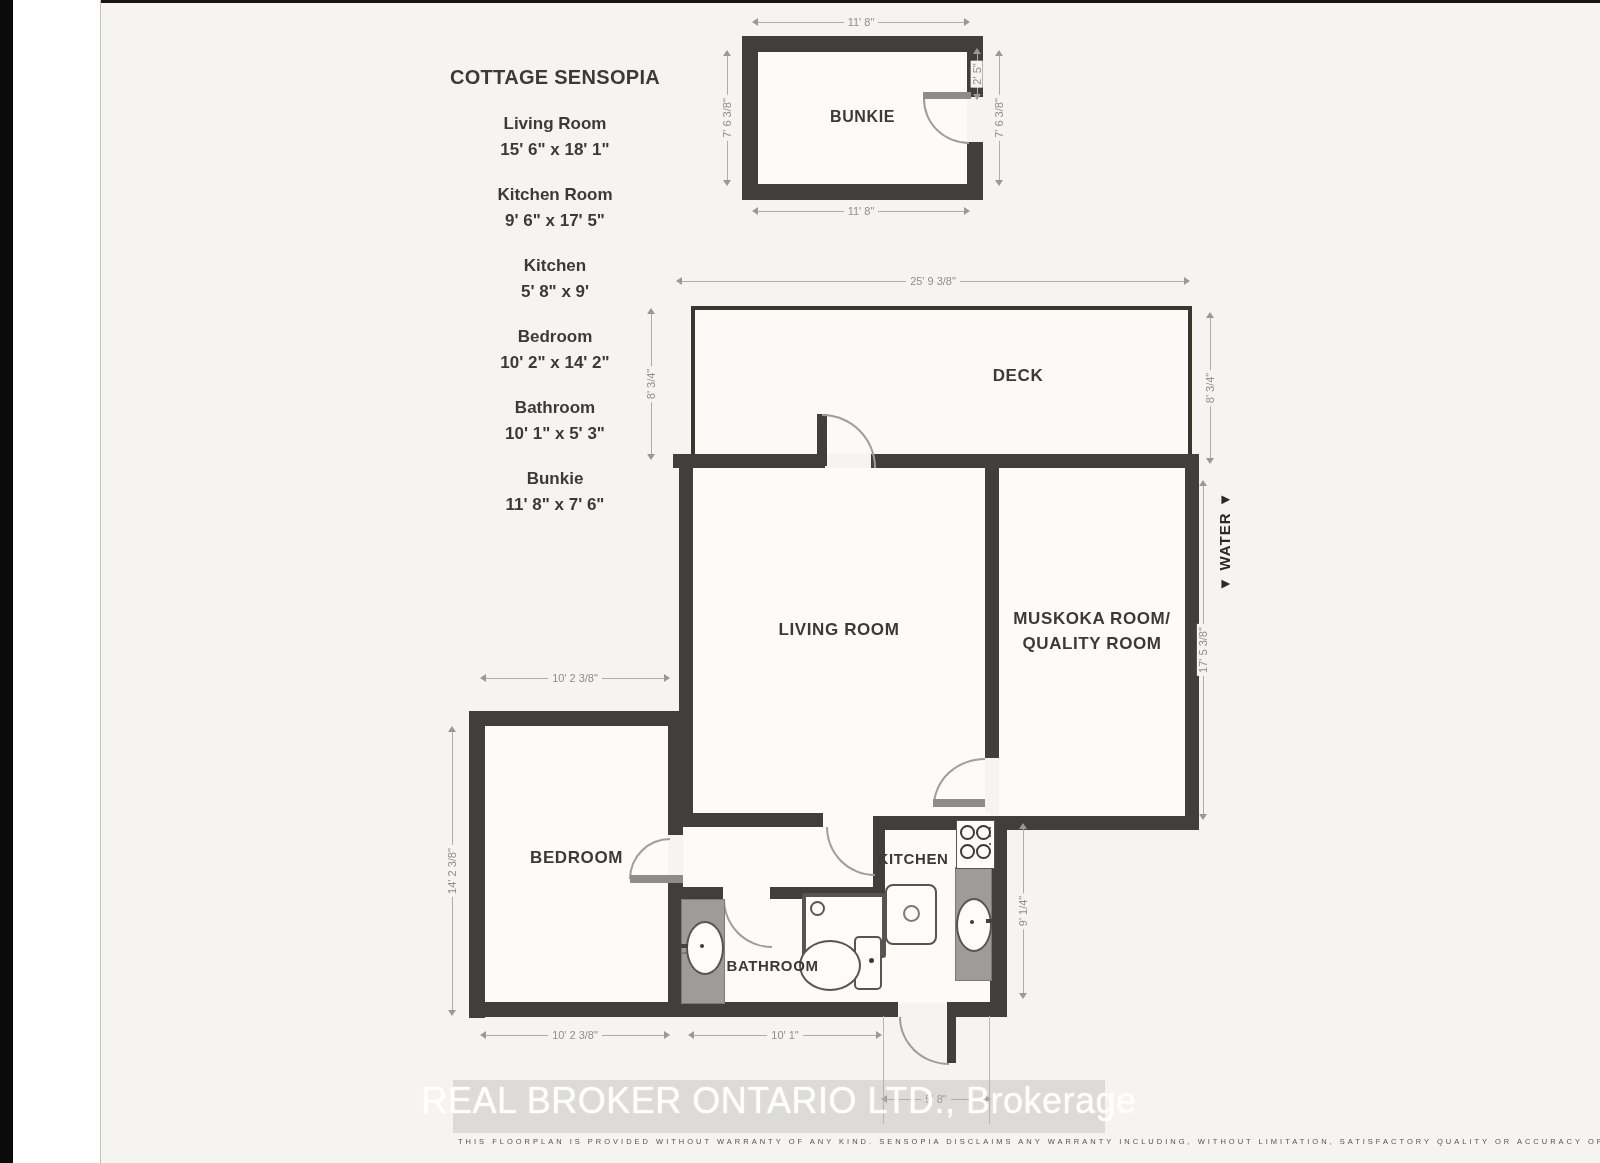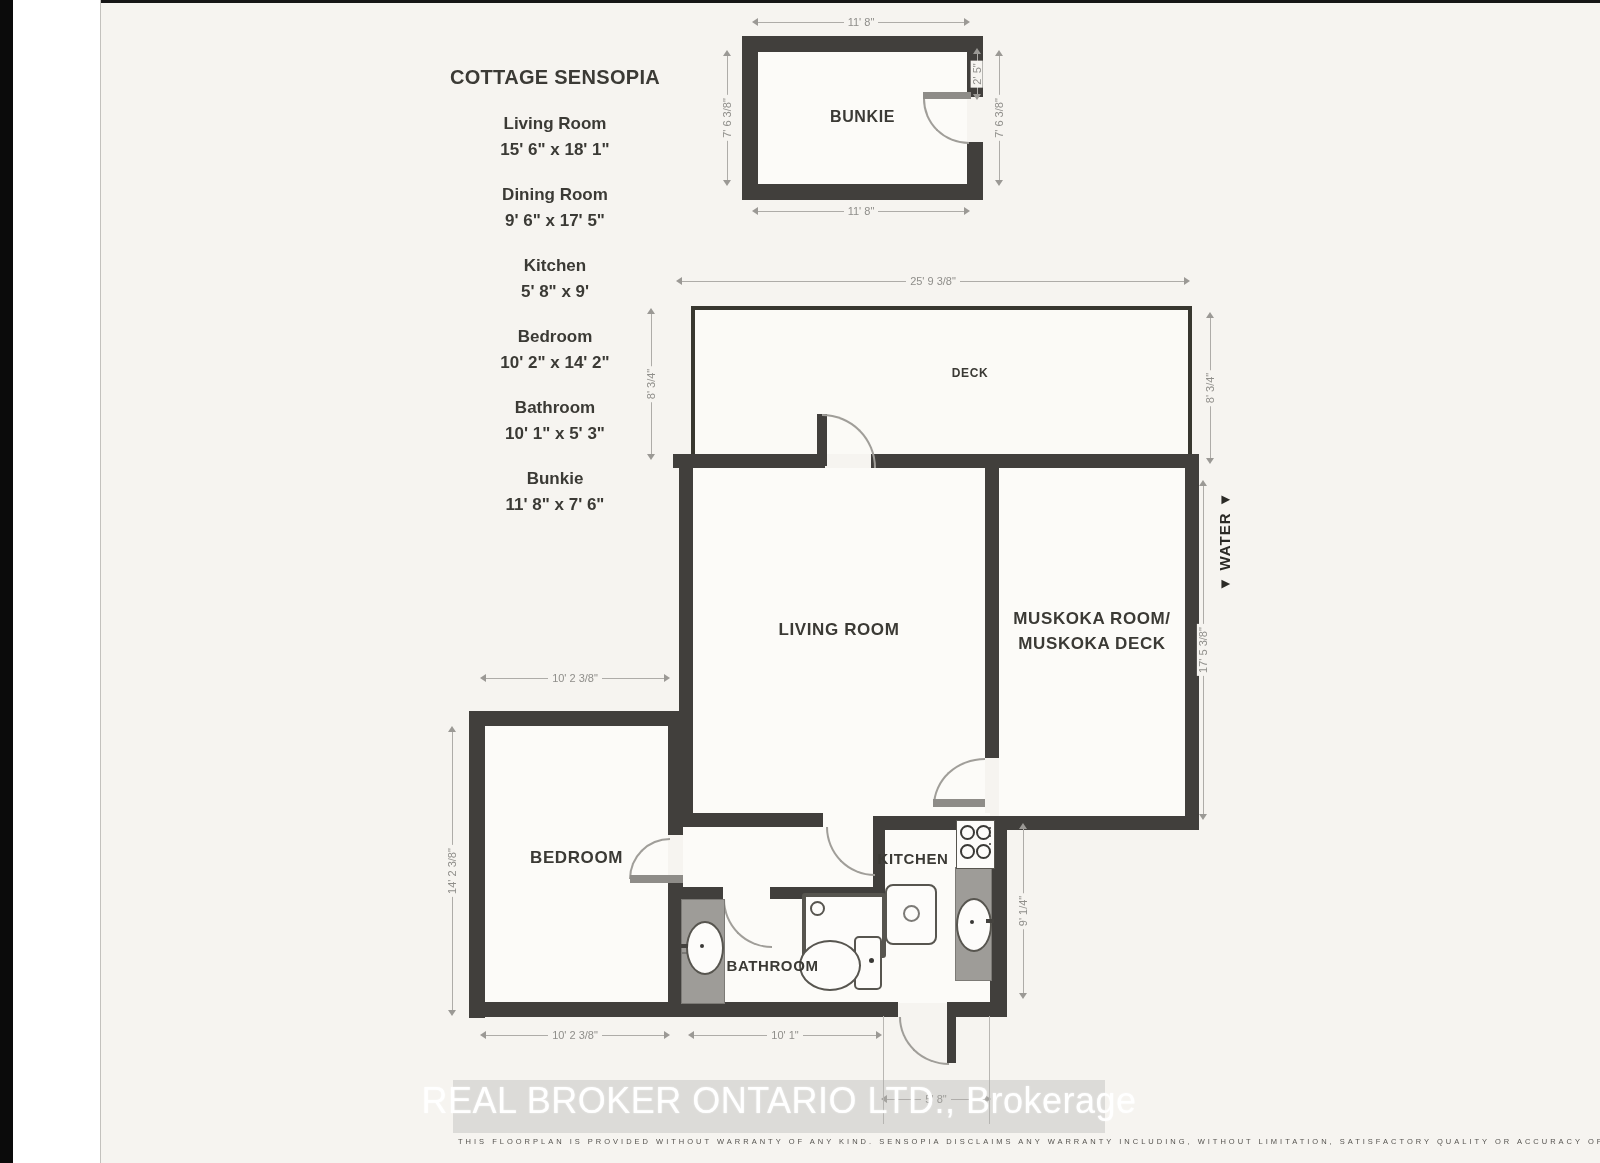--- a/index.html
+++ b/index.html
@@ -69,21 +69,21 @@
 <div class="abs left-bar"></div>
 <div class="abs white-strip"></div>
 
 <div class="abs legend">
   <div class="title">COTTAGE SENSOPIA</div>
   <div class="entry">
     <div>Living Room</div>
     <div>15' 6" x 18' 1"</div>
   </div>
   <div class="entry">
-    <div>Dining Room</div>
+    <div>Kitchen Room</div>
     <div>9' 6" x 17' 5"</div>
   </div>
   <div class="entry">
     <div>Kitchen</div>
     <div>5' 8" x 9'</div>
   </div>
   <div class="entry">
     <div>Bedroom</div>
     <div>10' 2" x 14' 2"</div>
   </div>
@@ -164,25 +164,25 @@
   <div class="ring" style="position:absolute;left:19px;top:23px;width:11px;height:11px;border-color:#3a3936;"></div>
   <div class="dot" style="position:absolute;left:32px;top:6px;width:2px;height:2px;"></div>
   <div class="dot" style="position:absolute;left:32px;top:14px;width:2px;height:2px;"></div>
   <div class="dot" style="position:absolute;left:32px;top:22px;width:2px;height:2px;"></div>
   <div class="dot" style="position:absolute;left:32px;top:30px;width:2px;height:2px;"></div>
 </div>
 <div class="abs white-fix" style="left:885px;top:884px;width:48px;height:57px;border-radius:8px;"></div>
 <div class="abs ring" style="left:903px;top:905px;width:13px;height:13px;border-color:#7c7a76;"></div>
 
 <div class="abs rlabel" style="left:758px;top:108px;width:209px;font-size:16px;">BUNKIE</div>
-<div class="abs rlabel" style="left:691px;top:366px;width:558px;font-size:12px;">DECK</div>
+<div class="abs rlabel" style="left:691px;top:366px;width:558px;font-size:17px;padding-left:48px;">DECK</div>
 <div class="abs rlabel" style="left:693px;top:620px;width:292px;font-size:17px;">LIVING ROOM</div>
 <div class="abs rlabel" style="left:999px;top:606px;width:186px;font-size:17px;line-height:25px;">
   <div>MUSKOKA ROOM/</div>
-  <div>MUSKOKA DECK</div>
+  <div>QUALITY ROOM</div>
 </div>
 <div class="abs rlabel" style="left:485px;top:848px;width:183px;font-size:17px;">BEDROOM</div>
 <div class="abs rlabel" style="left:700px;top:957px;width:145px;font-size:15px;">BATHROOM</div>
 <div class="abs rlabel" style="left:874px;top:850px;width:78px;font-size:15px;">KITCHEN</div>
 
 <div class="abs hdim" style="left:752px;top:15px;width:218px;height:14px;">
   <span class="ah l"></span>
     <div class="ln"></div>
     <span class="lb">11' 8"</span>
     <div class="ln"></div>

